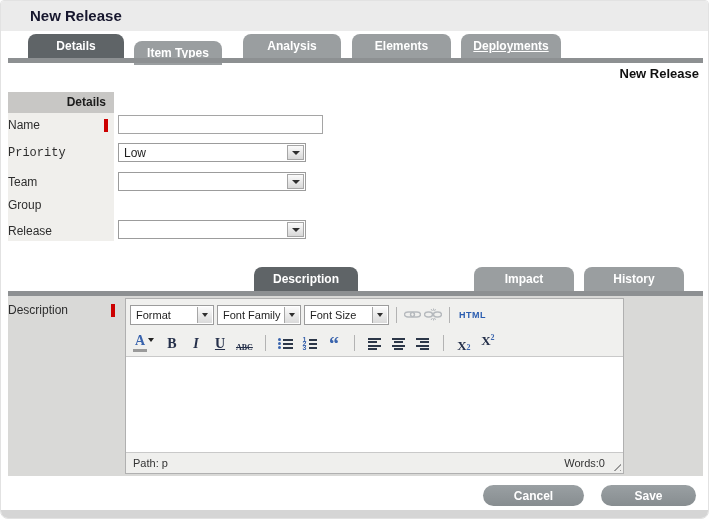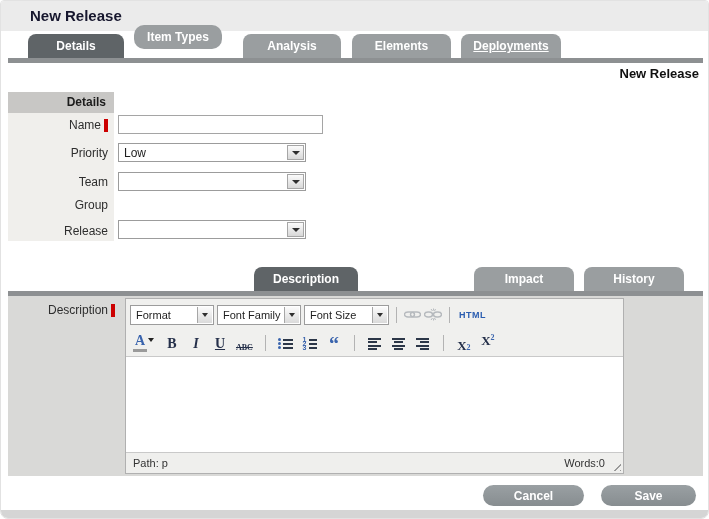--- a/index.html
+++ b/index.html
@@ -17,22 +17,22 @@
   .tab.active { background:#5f6467; }
   .strip { position:absolute; left:7px; width:695px; height:5px; background:#8d9092; }
 
   .heading-right { position:absolute; right:9px; top:65px; font-size:13px; font-weight:bold; color:#101010; }
 
   
   .label-col { position:absolute; left:7px; top:91px; width:106px; height:149px; background:#f0efec; }
   .details-header { position:absolute; left:7px; top:91px; width:106px; height:21px; background:#c8c7c5;
                     font-size:12px; font-weight:bold; color:#1c1c1c; text-align:right;
                     line-height:21px; padding-right:8px; }
-  .lblrow { position:absolute; left:7px; width:106px; display:flex; justify-content:flex-end;
-            align-items:center; gap:3px; font-size:12px; color:#2e2e2e; padding-right:6px; height:16px; }
+  .lblrow { position:absolute; left:7px; width:106px; display:flex; justify-content:space-between;
+            align-items:center; gap:12px; font-size:12px; color:#2e2e2e; padding-right:6px; height:16px; }
   .req { width:4px; height:13px; background:#c00; flex:0 0 auto; }
   .name-input { position:absolute; left:117px; top:114px; width:205px; height:19px;
                 border:1px solid #a5a5a5; background:#fff; font-size:12px; padding:0 4px;
                 font-family:"Liberation Sans",sans-serif; }
   .sel { position:absolute; left:117px; width:188px; height:19px; border:1px solid #9c9c9c; background:#fff;
          font-size:12px; color:#1e1e1e; display:flex; align-items:center; padding-left:5px; cursor:pointer; }
   .sel .arrow { position:absolute; right:1px; top:1px; bottom:1px; width:17px;
                 background:linear-gradient(#fbfbfb,#d8d8d8); border:1px solid #a6a6a6;
                 display:flex; align-items:center; justify-content:center; }
   .tri { width:0; height:0; border-left:4px solid transparent; border-right:4px solid transparent;
@@ -108,38 +108,38 @@
 </head>
 <body>
 
 <div class="page">
 
   <div class="header">
     <div class="title">New Release</div>
   </div>
 
   <div class="tab active" style="left:27px;top:33px;width:96px;">Details</div>
-  <div class="tab" style="left:133px;top:24px;width:88px;border-radius:10px;">Item Types</div>
+  <div class="tab" style="left:133px;top:40px;width:88px;">Item Types</div>
   <div class="tab" style="left:242px;top:33px;width:98px;">Analysis</div>
   <div class="tab" style="left:351px;top:33px;width:99px;">Elements</div>
   <div class="tab" style="left:460px;top:33px;width:100px;text-decoration:underline;">Deployments</div>
   <div class="strip" style="top:57px;"></div>
 
   <div class="heading-right">New Release</div>
 
   <div class="label-col"></div>
   <div class="details-header">Details</div>
 
   <div class="lblrow" style="top:116px;">
     <span>Name</span>
     <span class="req"></span>
   </div>
   <input class="name-input" type="text" value="" style="">
 
-  <div class="lblrow" style="top:144px;">
+  <div class="lblrow" style="top:144px;font-family:Liberation Mono, monospace;">
     <span>Priority</span>
   </div>
   <div class="sel" style="top:142px;">
     <span>Low</span>
     <span class="arrow">
         <span class="tri"></span>
       </span>
   </div>
 
   <div class="lblrow" style="top:173px;">

